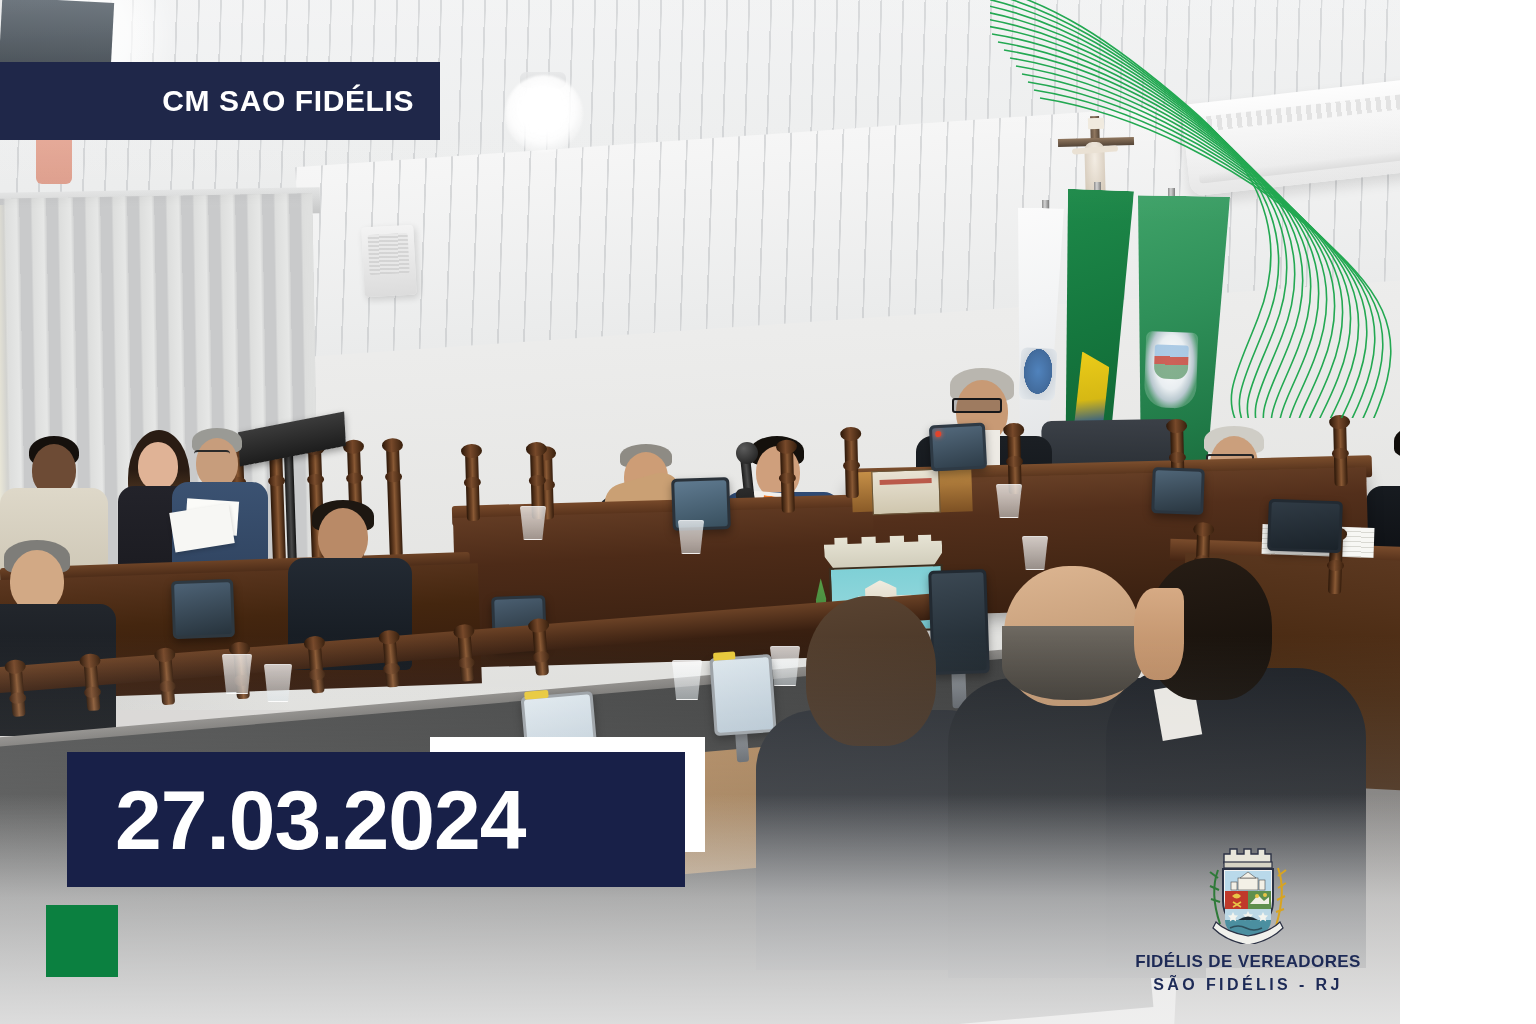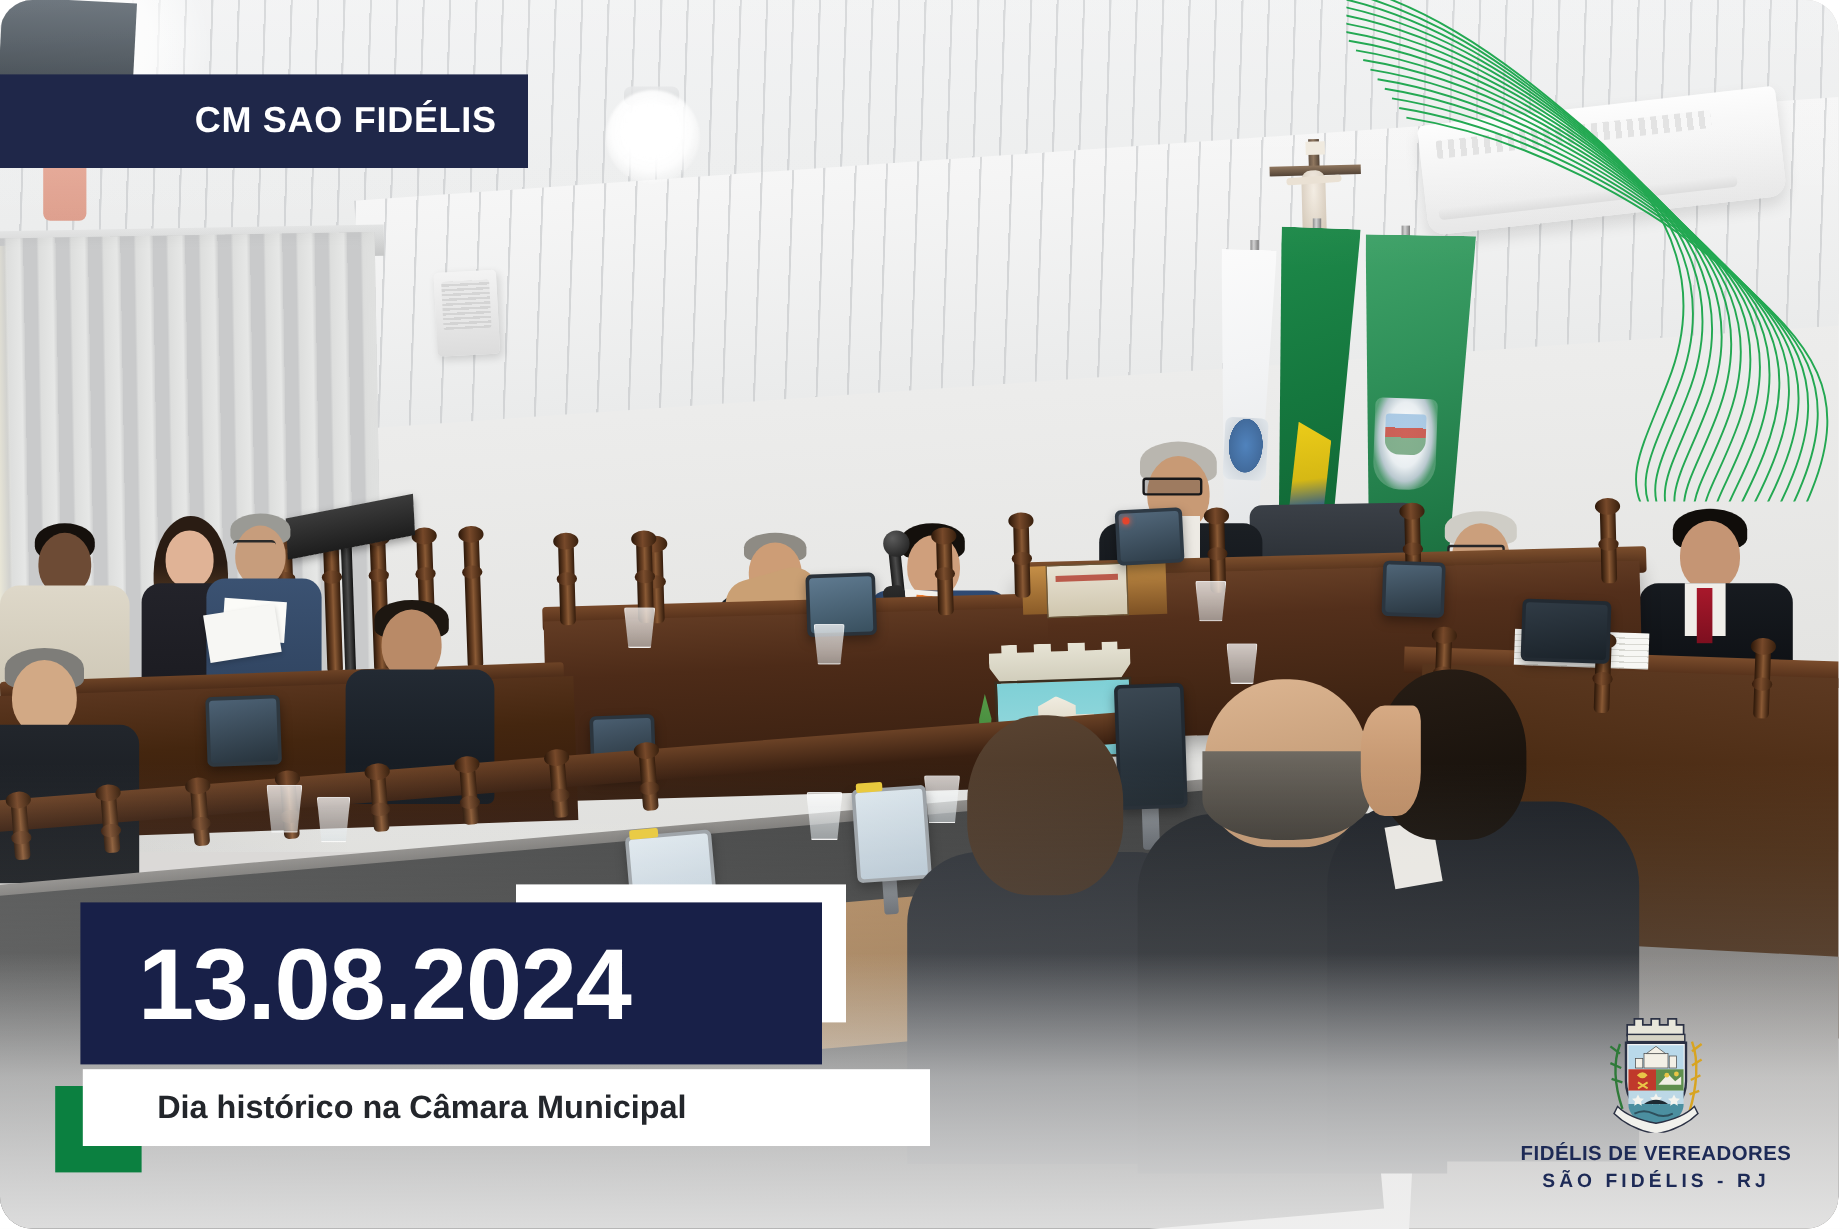--- a/index.html
+++ b/index.html
@@ -1,23 +1,22 @@
 <!DOCTYPE html>
 <html><head>
 <meta charset="utf-8">
 <style>
   html,body{margin:0;padding:0;background:#fff;}
   body{font-family:"Liberation Sans", sans-serif;}
 
   #stage{
     position:relative;
-    width:1532px;height:1024px;
+    width:1400px;height:1024px;
     overflow:hidden;
     background:#d8d6d4;
-    border-radius:27px;
   }
 
   
   .photo{position:absolute;inset:0;overflow:hidden;}
 
   
   .ceiling{
     position:absolute;left:-60px;top:-40px;width:1700px;height:330px;
     background:
       repeating-linear-gradient(94deg, rgba(206,208,210,.85) 0px, rgba(206,208,210,.85) 1.5px, rgba(255,255,255,0) 2px, rgba(255,255,255,0) 22px),
@@ -849,26 +848,23 @@
   </svg>
 
   <div class="hdr-banner">
     <span>CM SAO FIDÉLIS</span>
   </div>
 
   <div class="date-white-back"></div>
   <div class="green-accent"></div>
 
   <div class="date-box">
-    <span>13.08.2024</span>
+    <span>27.03.2024</span>
   </div>
 
-  <div class="sub-box">
-    <span>Dia histórico na Câmara Municipal</span>
-  </div>
 
   <div class="logo">
     <div class="logo-arms">
       <svg viewBox="0 0 92 108" width="92" height="108">
 
         <g stroke="#2f7a39" stroke-width="2" fill="none">
           <path d="M16 34 C 10 50 12 70 18 88"></path>
           <path d="M16 42 L 8 36"></path>
             <path d="M17 54 L 8 50"></path>
             <path d="M18 66 L 9 63"></path>

